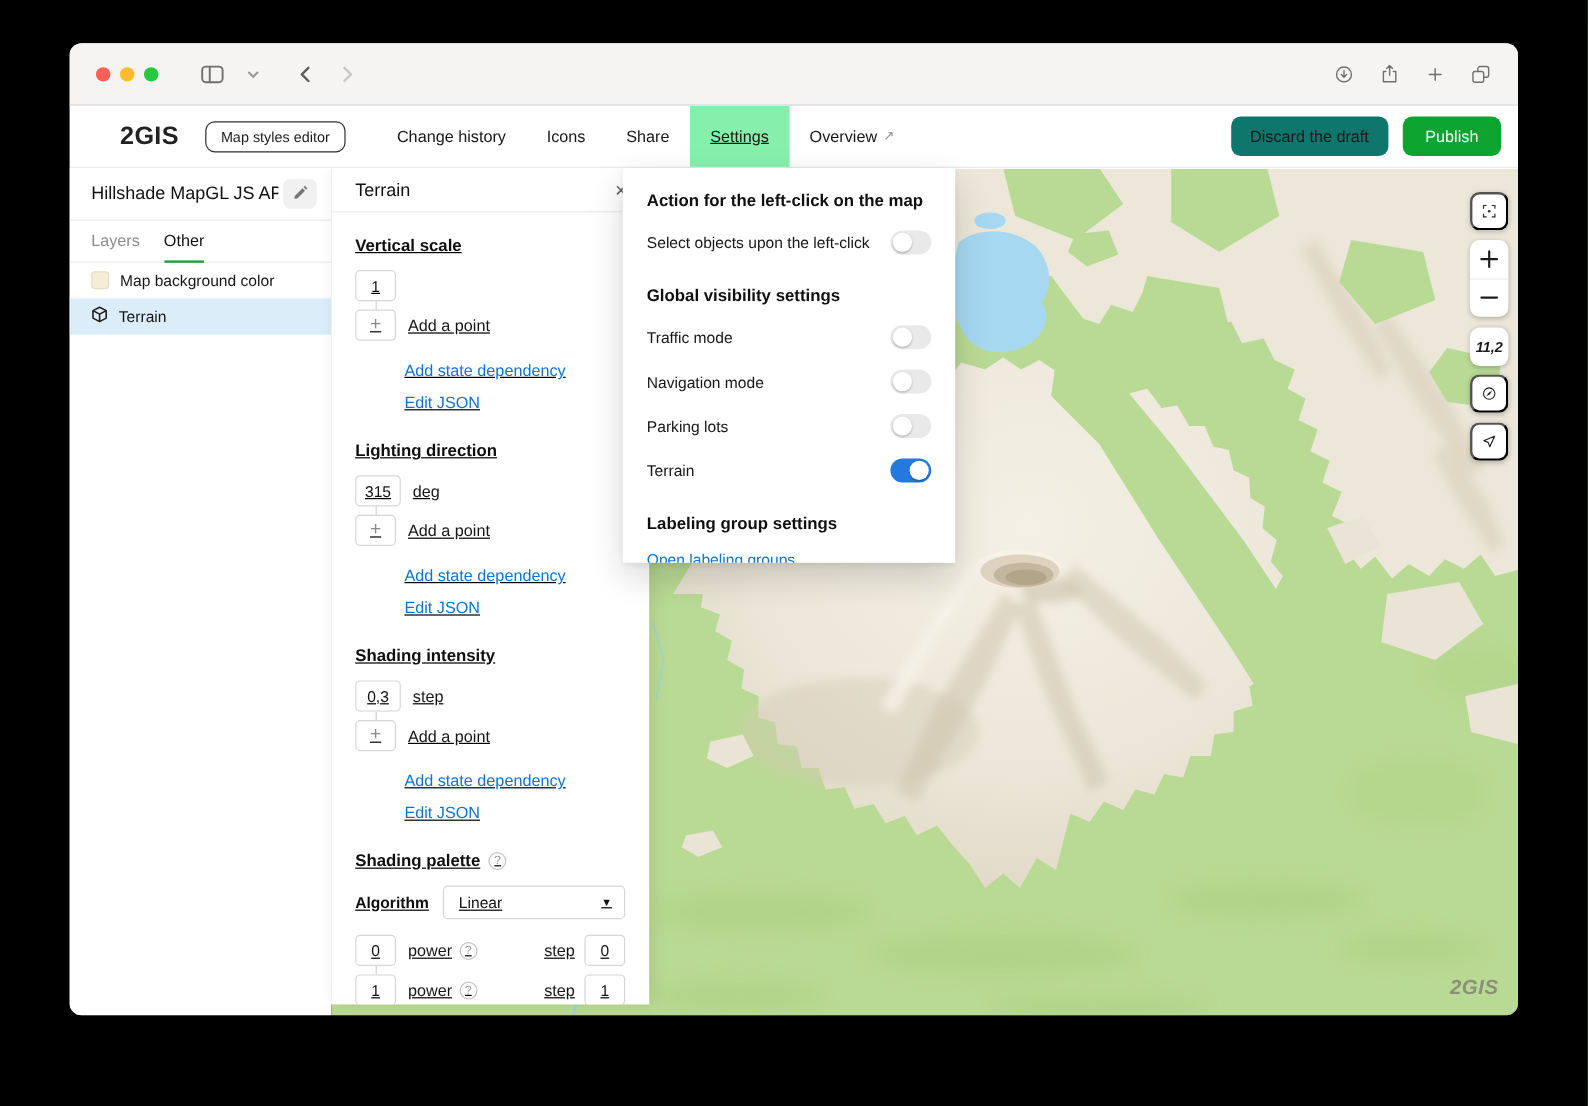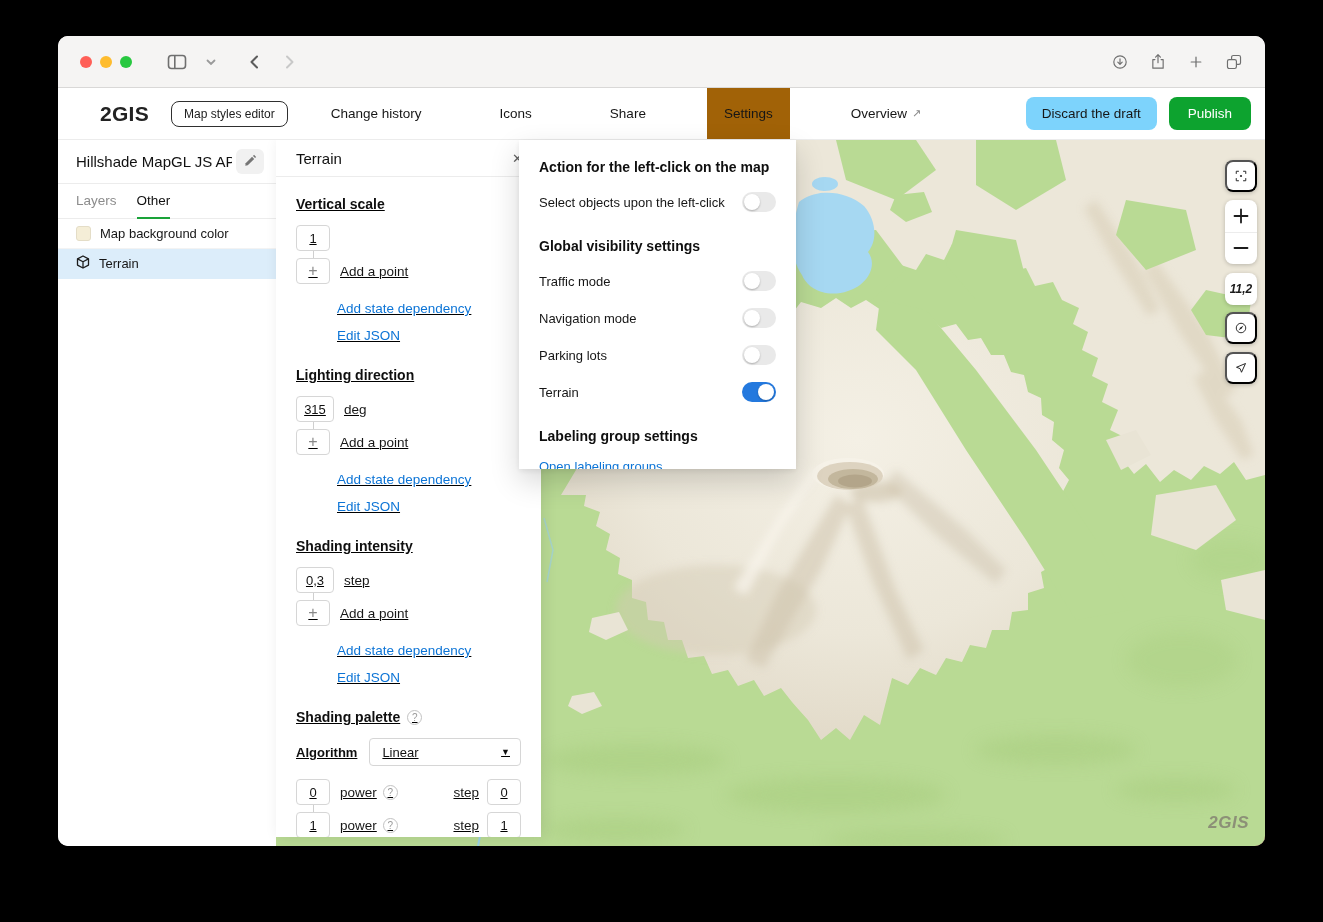--- a/index.html
+++ b/index.html
@@ -22,26 +22,26 @@
     position:relative;display:flex;align-items:center;justify-content:center;gap:6px;
     font-size:13px;color:#3e3e3e;}
   .reload{position:absolute;right:8px;top:4px;width:22px;height:22px;display:flex;align-items:center;justify-content:center;}
   .tb-right{position:absolute;right:16px;top:0;height:52px;display:flex;align-items:center;gap:8px;}
   
   .appheader{position:absolute;left:0;top:52px;width:100%;height:52px;background:#fff;
     border-bottom:1px solid #ececec;display:flex;align-items:center;z-index:5;}
   .logo{font-size:21px;font-weight:800;letter-spacing:.3px;color:#222;margin-left:42px;}
   .badge{margin-left:22px;border:1.2px solid #2f2f2f;border-radius:8px;padding:5px 12px;
     font-size:12px;color:#1c1c1c;white-space:nowrap;}
-  .nav{display:flex;align-items:stretch;height:100%;margin-left:26px;gap:44px;}
+  .nav{display:flex;align-items:stretch;height:100%;margin-left:26px;}
   .navitem{display:flex;align-items:center;padding:0 17px;font-size:13.5px;color:#161616;cursor:default;}
-  .navitem.active{background:#a16207;}
+  .navitem.active{background:#86efac;text-decoration:underline;}
   .ext-arrow{margin-left:5px;font-size:11px;color:#8a8a8a;}
   .hdr-right{margin-left:auto;display:flex;align-items:center;margin-right:14px;}
-  .btn-discard{background:#7dd3fc;border:none;border-radius:8px;padding:9px 16px;font-size:13.5px;color:#161616;}
+  .btn-discard{background:#0f766e;border:none;border-radius:8px;padding:9px 16px;font-size:13.5px;color:#161616;}
   .btn-publish{background:#0da32f;border:none;border-radius:8px;padding:9px 19px;font-size:13.5px;
     color:#fff;font-weight:500;margin-left:12px;}
   
   .sidebar{position:absolute;left:0;top:104px;width:218px;bottom:0;background:#fff;z-index:2;}
   .side-title{display:flex;align-items:center;justify-content:space-between;
     padding:9px 12px 9px 18px;border-bottom:1px solid #ececec;}
   .side-title .ttl{font-size:15px;font-weight:500;color:#111;white-space:nowrap;overflow:hidden;width:156px;}
   .pencil-btn{width:28px;height:25px;background:#f1f1f1;border:none;border-radius:6px;
     display:flex;align-items:center;justify-content:center;flex:none;}
   .side-tabs{display:flex;gap:20px;padding:0 18px;border-bottom:1px solid #ececec;height:35px;}

